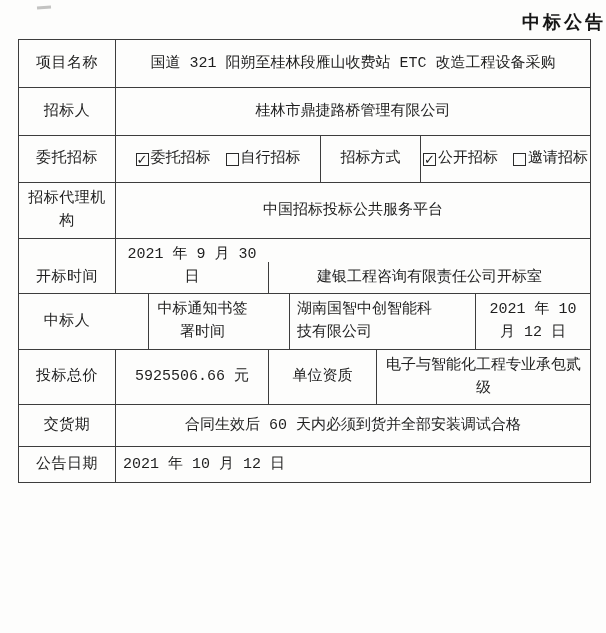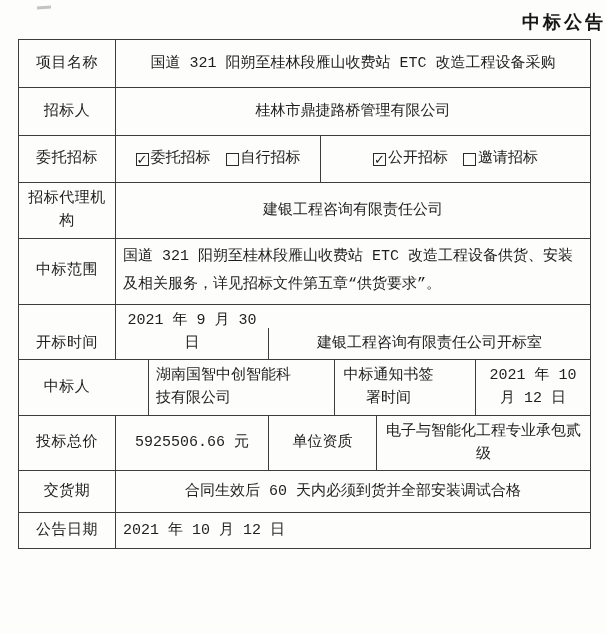--- a/index.html
+++ b/index.html
@@ -116,52 +116,49 @@
       <div class="t-cell w205">
         <span class="opt">
           <span class="cb checked"></span>
           <span>委托招标</span>
         </span>
         <span class="opt">
           <span class="cb"></span>
           <span>自行招标</span>
         </span>
       </div>
+      <div class="t-cell w100">招标方式</div>
       <div class="t-cell value-cell">
         <span class="opt">
           <span class="cb checked"></span>
           <span>公开招标</span>
         </span>
         <span class="opt">
           <span class="cb"></span>
           <span>邀请招标</span>
         </span>
       </div>
     </div>
 
     <div class="t-row rh5">
       <div class="t-cell label-cell">招标代理机构</div>
-      <div class="t-cell value-cell">建银工程咨询有限责任公司</div>
+      <div class="t-cell value-cell">中国招标投标公共服务平台</div>
     </div>
 
-    <div class="t-row rh6">
-      <div class="t-cell label-cell">中标范围</div>
-      <div class="t-cell value-cell align-left loose">国道 321 阳朔至桂林段雁山收费站 ETC 改造工程设备供货、安装及相关服务，详见招标文件第五章“供货要求”。</div>
-    </div>
 
     <div class="t-row rh7">
       <div class="t-cell label-cell">开标时间</div>
       <div class="t-cell w153">2021 年 9 月 30 日</div>
       <div class="t-cell value-cell">建银工程咨询有限责任公司开标室</div>
     </div>
 
     <div class="t-row rh8">
       <div class="t-cell label-cell">中标人</div>
+      <div class="t-cell w108">中标通知书签署时间</div>
       <div class="t-cell w153 align-left">湖南国智中创智能科技有限公司</div>
-      <div class="t-cell w108">中标通知书签署时间</div>
       <div class="t-cell value-cell">2021 年 10 月 12 日</div>
     </div>
 
     <div class="t-row rh9">
       <div class="t-cell label-cell">投标总价</div>
       <div class="t-cell w153">5925506.66 元</div>
       <div class="t-cell w108">单位资质</div>
       <div class="t-cell value-cell">电子与智能化工程专业承包贰级</div>
     </div>
 

